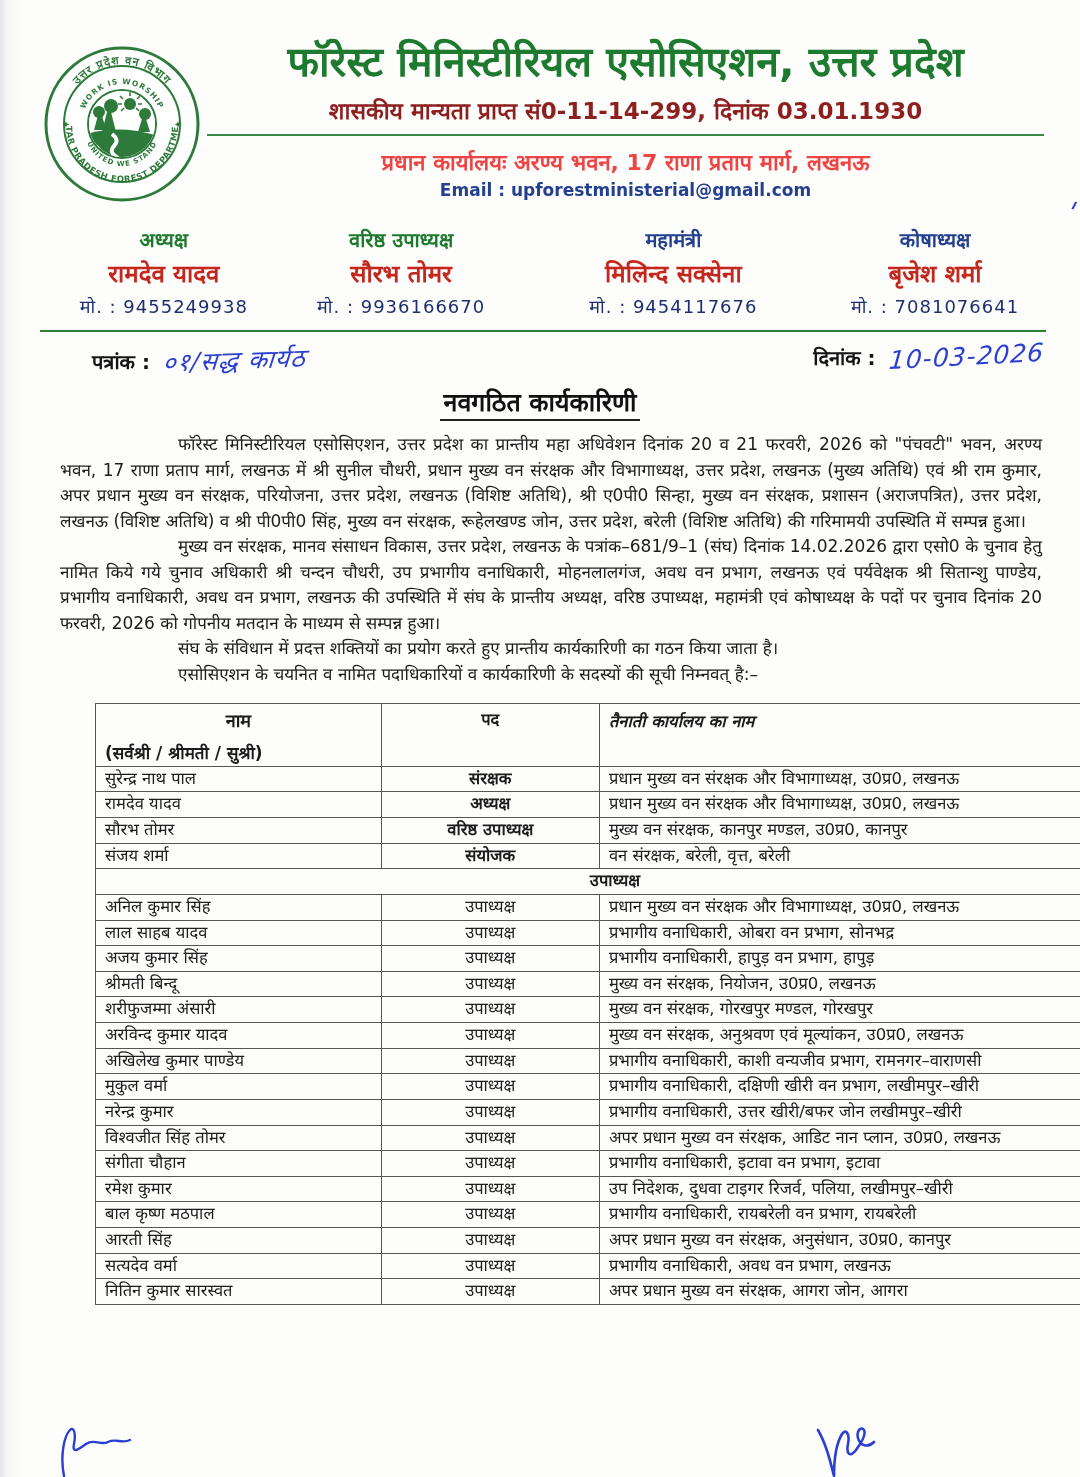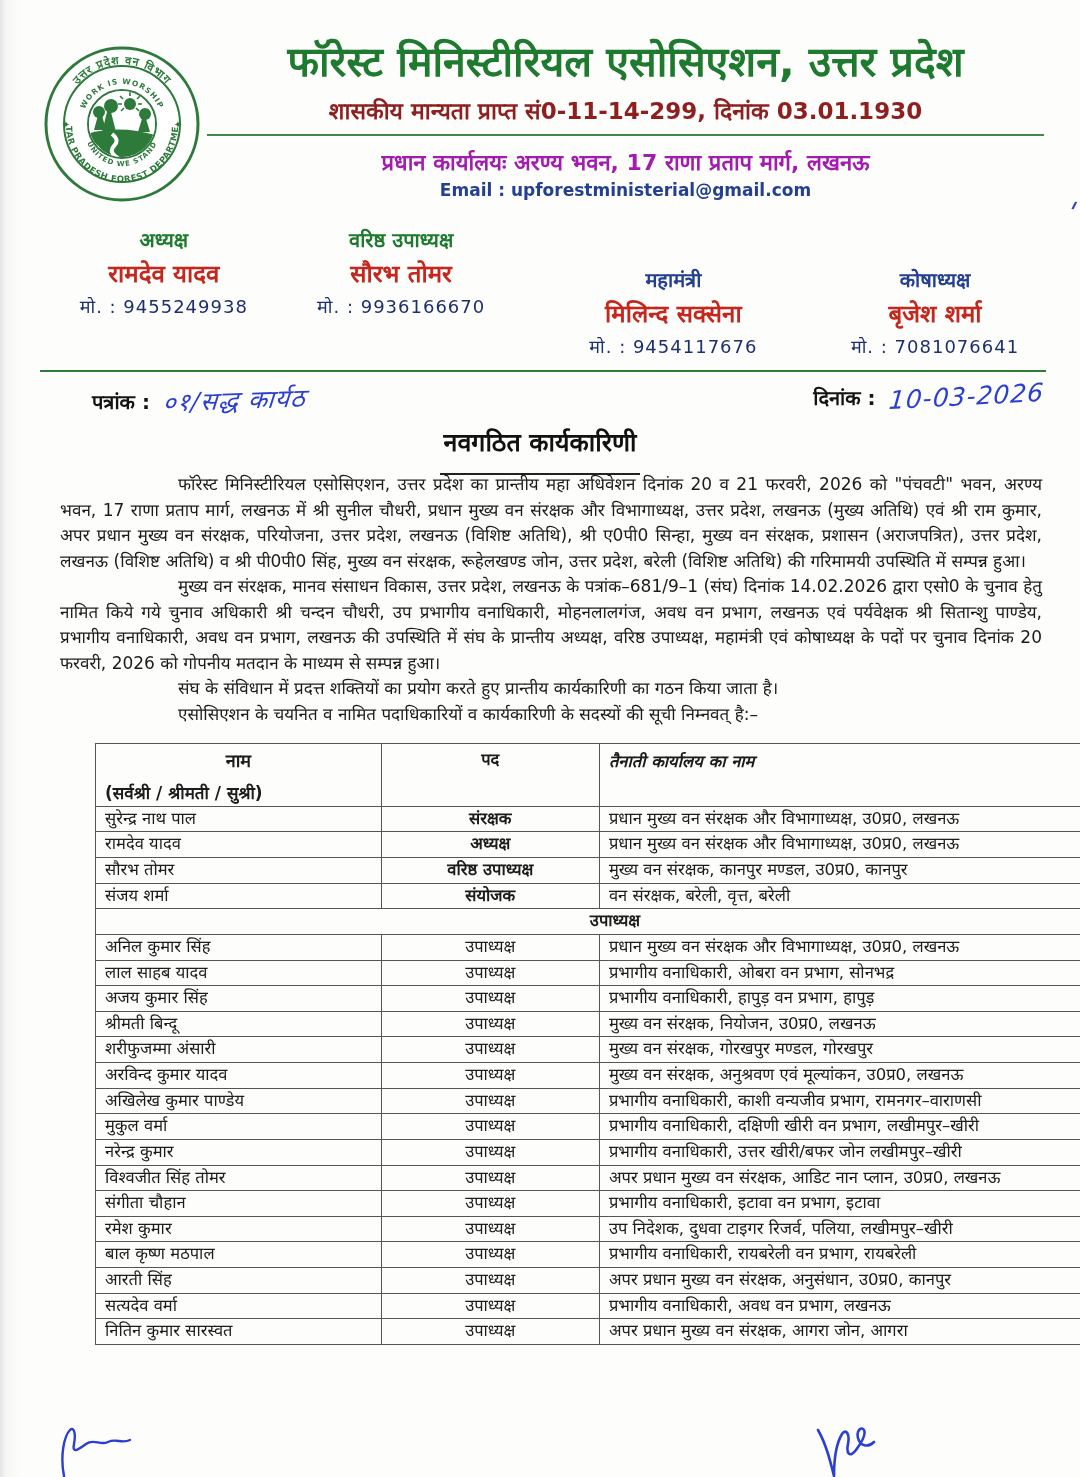--- a/index.html
+++ b/index.html
@@ -18,52 +18,52 @@
   .logo-wrap{flex:0 0 165px;padding-top:6px;}
   .head-right{flex:1;text-align:center;}
   .org-name{
     color:#1e7a2e;font-size:41px;font-weight:bold;letter-spacing:0;
     line-height:1.12;margin-top:4px;
   }
   .recognition{
     color:#8e1f1f;font-size:23px;font-weight:bold;margin-top:8px;
     padding-bottom:8px;border-bottom:2px solid #3a8a4a;
   }
-  .head-office{color:#a21caf;font-size:22px;font-weight:bold;margin-top:10px;}
+  .head-office{color:#ef4444;font-size:22px;font-weight:bold;margin-top:10px;}
   .email-line{color:#24408f;font-size:17px;font-weight:bold;margin-top:4px;}
 
   
   .officials{
     display:grid;grid-template-columns:1.02fr 1.15fr 1.35fr 1.05fr;
     padding:10px 34px 0 56px;column-gap:8px;
   }
   .official{text-align:center;}
   .official .title{font-size:20px;font-weight:bold;}
   .official .title.green{color:#1e7a2e;}
-  .official .title.blue{color:#24408f;margin-top:40px;}
+  .official .title.blue{color:#24408f;}
   .official .name{color:#c4271d;font-size:24px;font-weight:bold;margin-top:3px;white-space:nowrap;}
   .official .phone{color:#1d2f6e;font-size:18px;font-weight:normal;margin-top:5px;letter-spacing:1px;white-space:nowrap;}
   .green-rule{border:none;border-top:2.5px solid #2e7d39;margin:12px 34px 0 40px;}
 
   
   .ref-row{display:flex;justify-content:space-between;align-items:flex-start;
     padding:10px 36px 0 92px;}
   .ref-label{font-size:20px;font-weight:bold;color:#141414;}
   .handwrite{
     color:#2b3fd0;font-size:25px;font-style:italic;font-weight:500;
     display:inline-block;transform:rotate(-2deg) skewX(-6deg);
     margin-left:8px;letter-spacing:1px;
   }
   .handwrite.date{transform:rotate(-3deg) skewX(-8deg);}
 
   
   .doc-title{
     text-align:center;font-size:25px;font-weight:bold;margin-top:8px;color:#111;
   }
-  .doc-title span{border-bottom:2px solid #222;padding:0 4px 16px;}
+  .doc-title span{border-bottom:2px solid #222;padding:0 4px 2px;}
   .body-text{margin:14px 38px 0 60px;}
   .body-text p{
     margin:0;font-size:17px;line-height:1.5;text-align:justify;
     text-indent:118px;color:#1b1b1b;
   }
   .list-heading{text-align:center;font-size:22px;font-weight:bold;margin-top:14px;color:#111;}
   .list-heading span{border-bottom:2px solid #333;padding:0 2px 3px;}
 
   
   table.officers{

